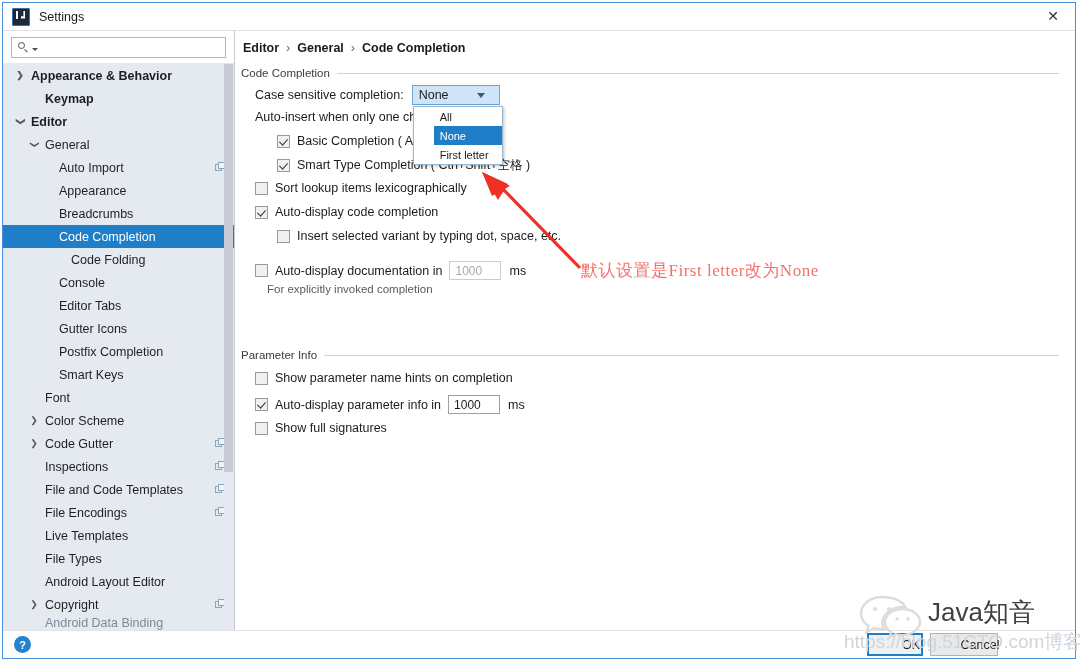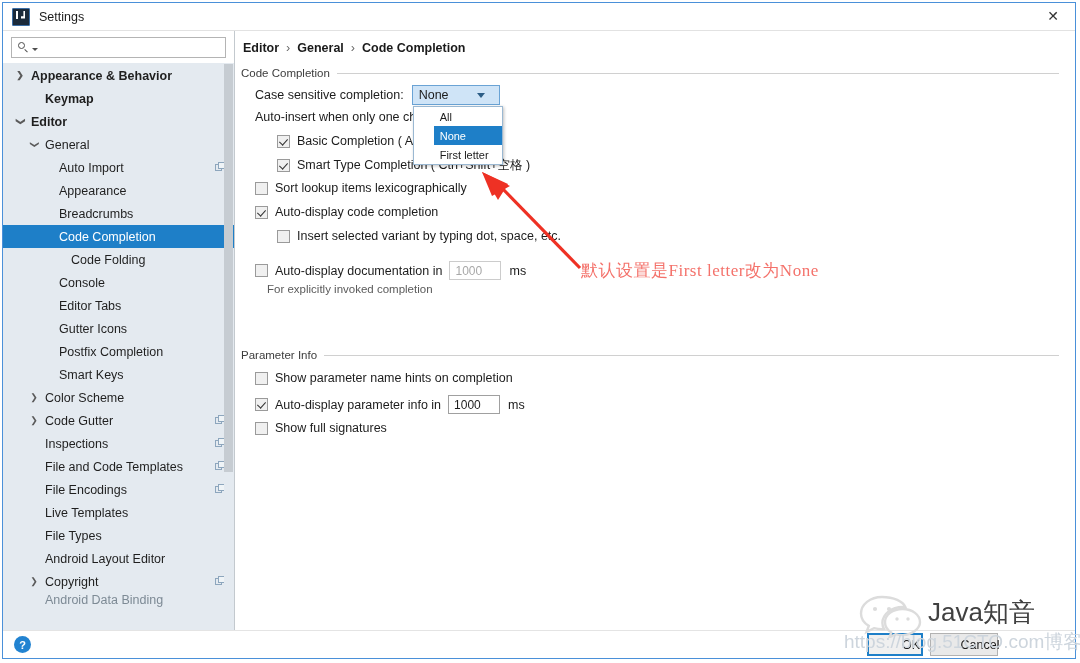--- a/index.html
+++ b/index.html
@@ -499,20 +499,24 @@
             <span class="twisty" style="margin-left: 38px;"></span>
             <span class="tree-label" style="margin-left: 4px;">Gutter Icons</span>
           </div>
           <div class="tree-item">
             <span class="twisty" style="margin-left: 38px;"></span>
             <span class="tree-label" style="margin-left: 4px;">Postfix Completion</span>
           </div>
           <div class="tree-item">
             <span class="twisty" style="margin-left: 38px;"></span>
             <span class="tree-label" style="margin-left: 4px;">Smart Keys</span>
+          </div>
+          <div class="tree-item">
+            <span class="twisty" style="margin-left: 24px;"></span>
+            <span class="tree-label" style="margin-left: 4px;">Font</span>
           </div>
           <div class="tree-item">
             <span class="twisty" style="margin-left: 24px;">❯</span>
             <span class="tree-label" style="margin-left: 4px;">Color Scheme</span>
           </div>
           <div class="tree-item">
             <span class="twisty" style="margin-left: 24px;">❯</span>
             <span class="tree-label" style="margin-left: 4px;">Code Gutter</span>
             <span class="copy-icon"></span>
           </div>

